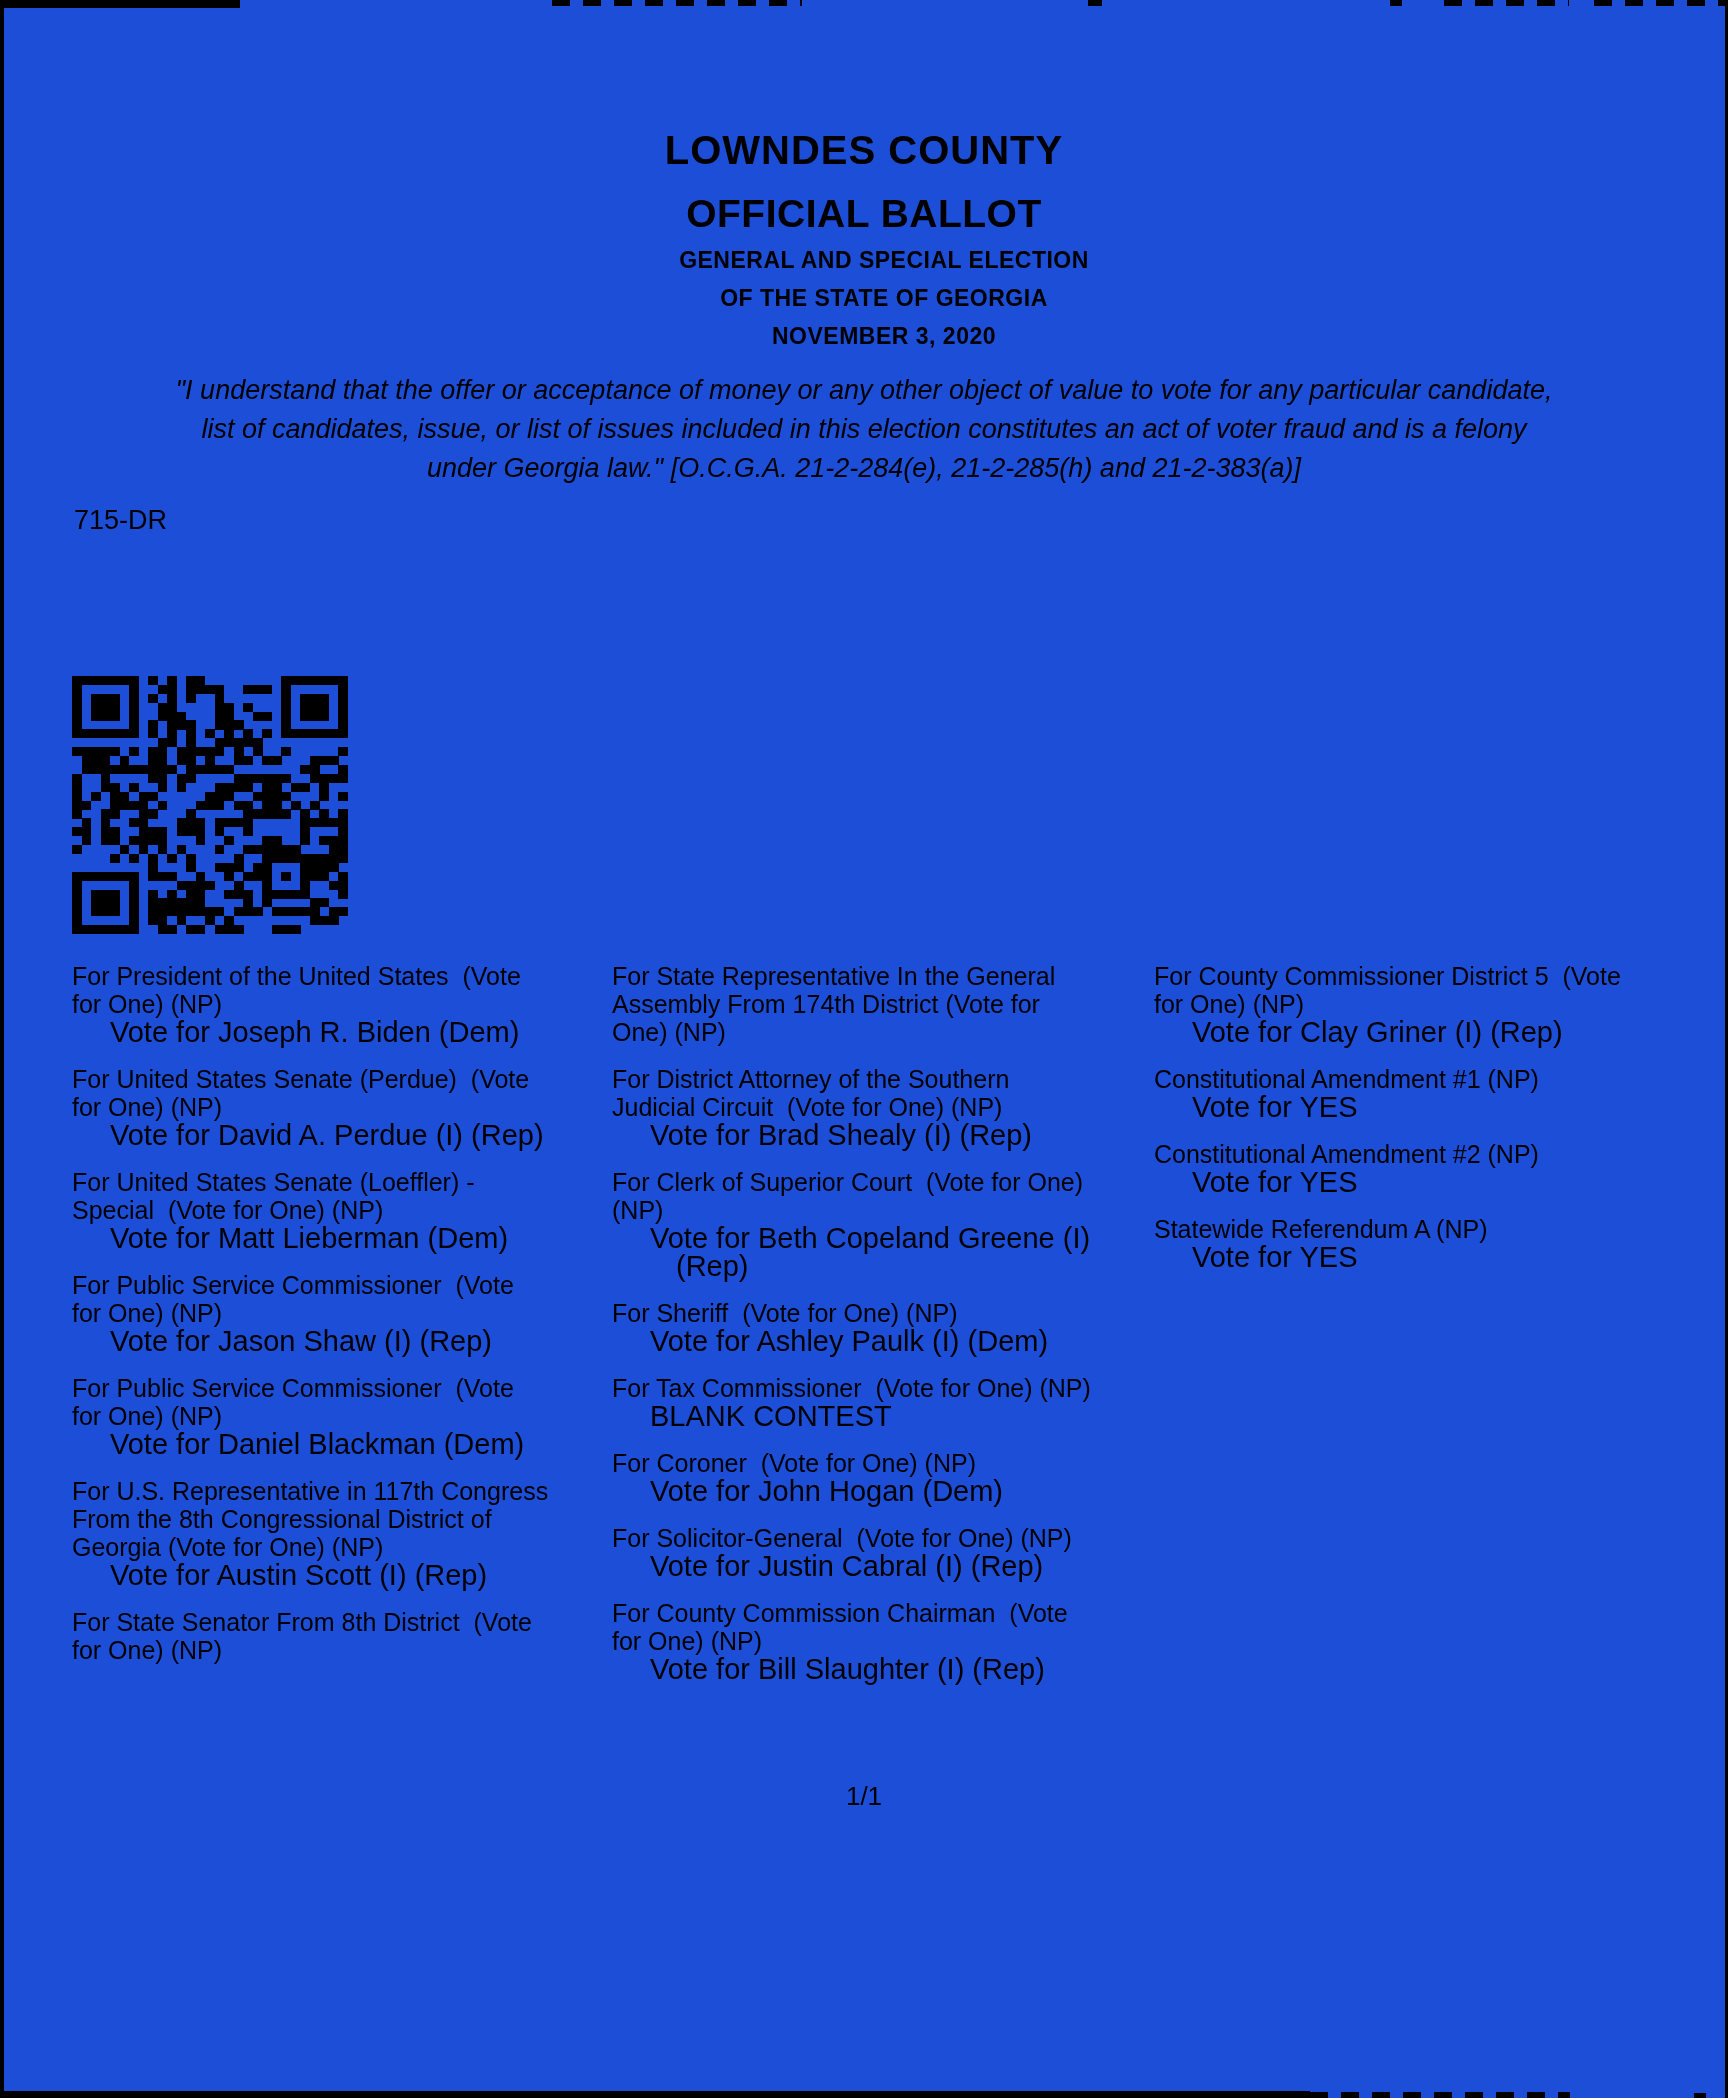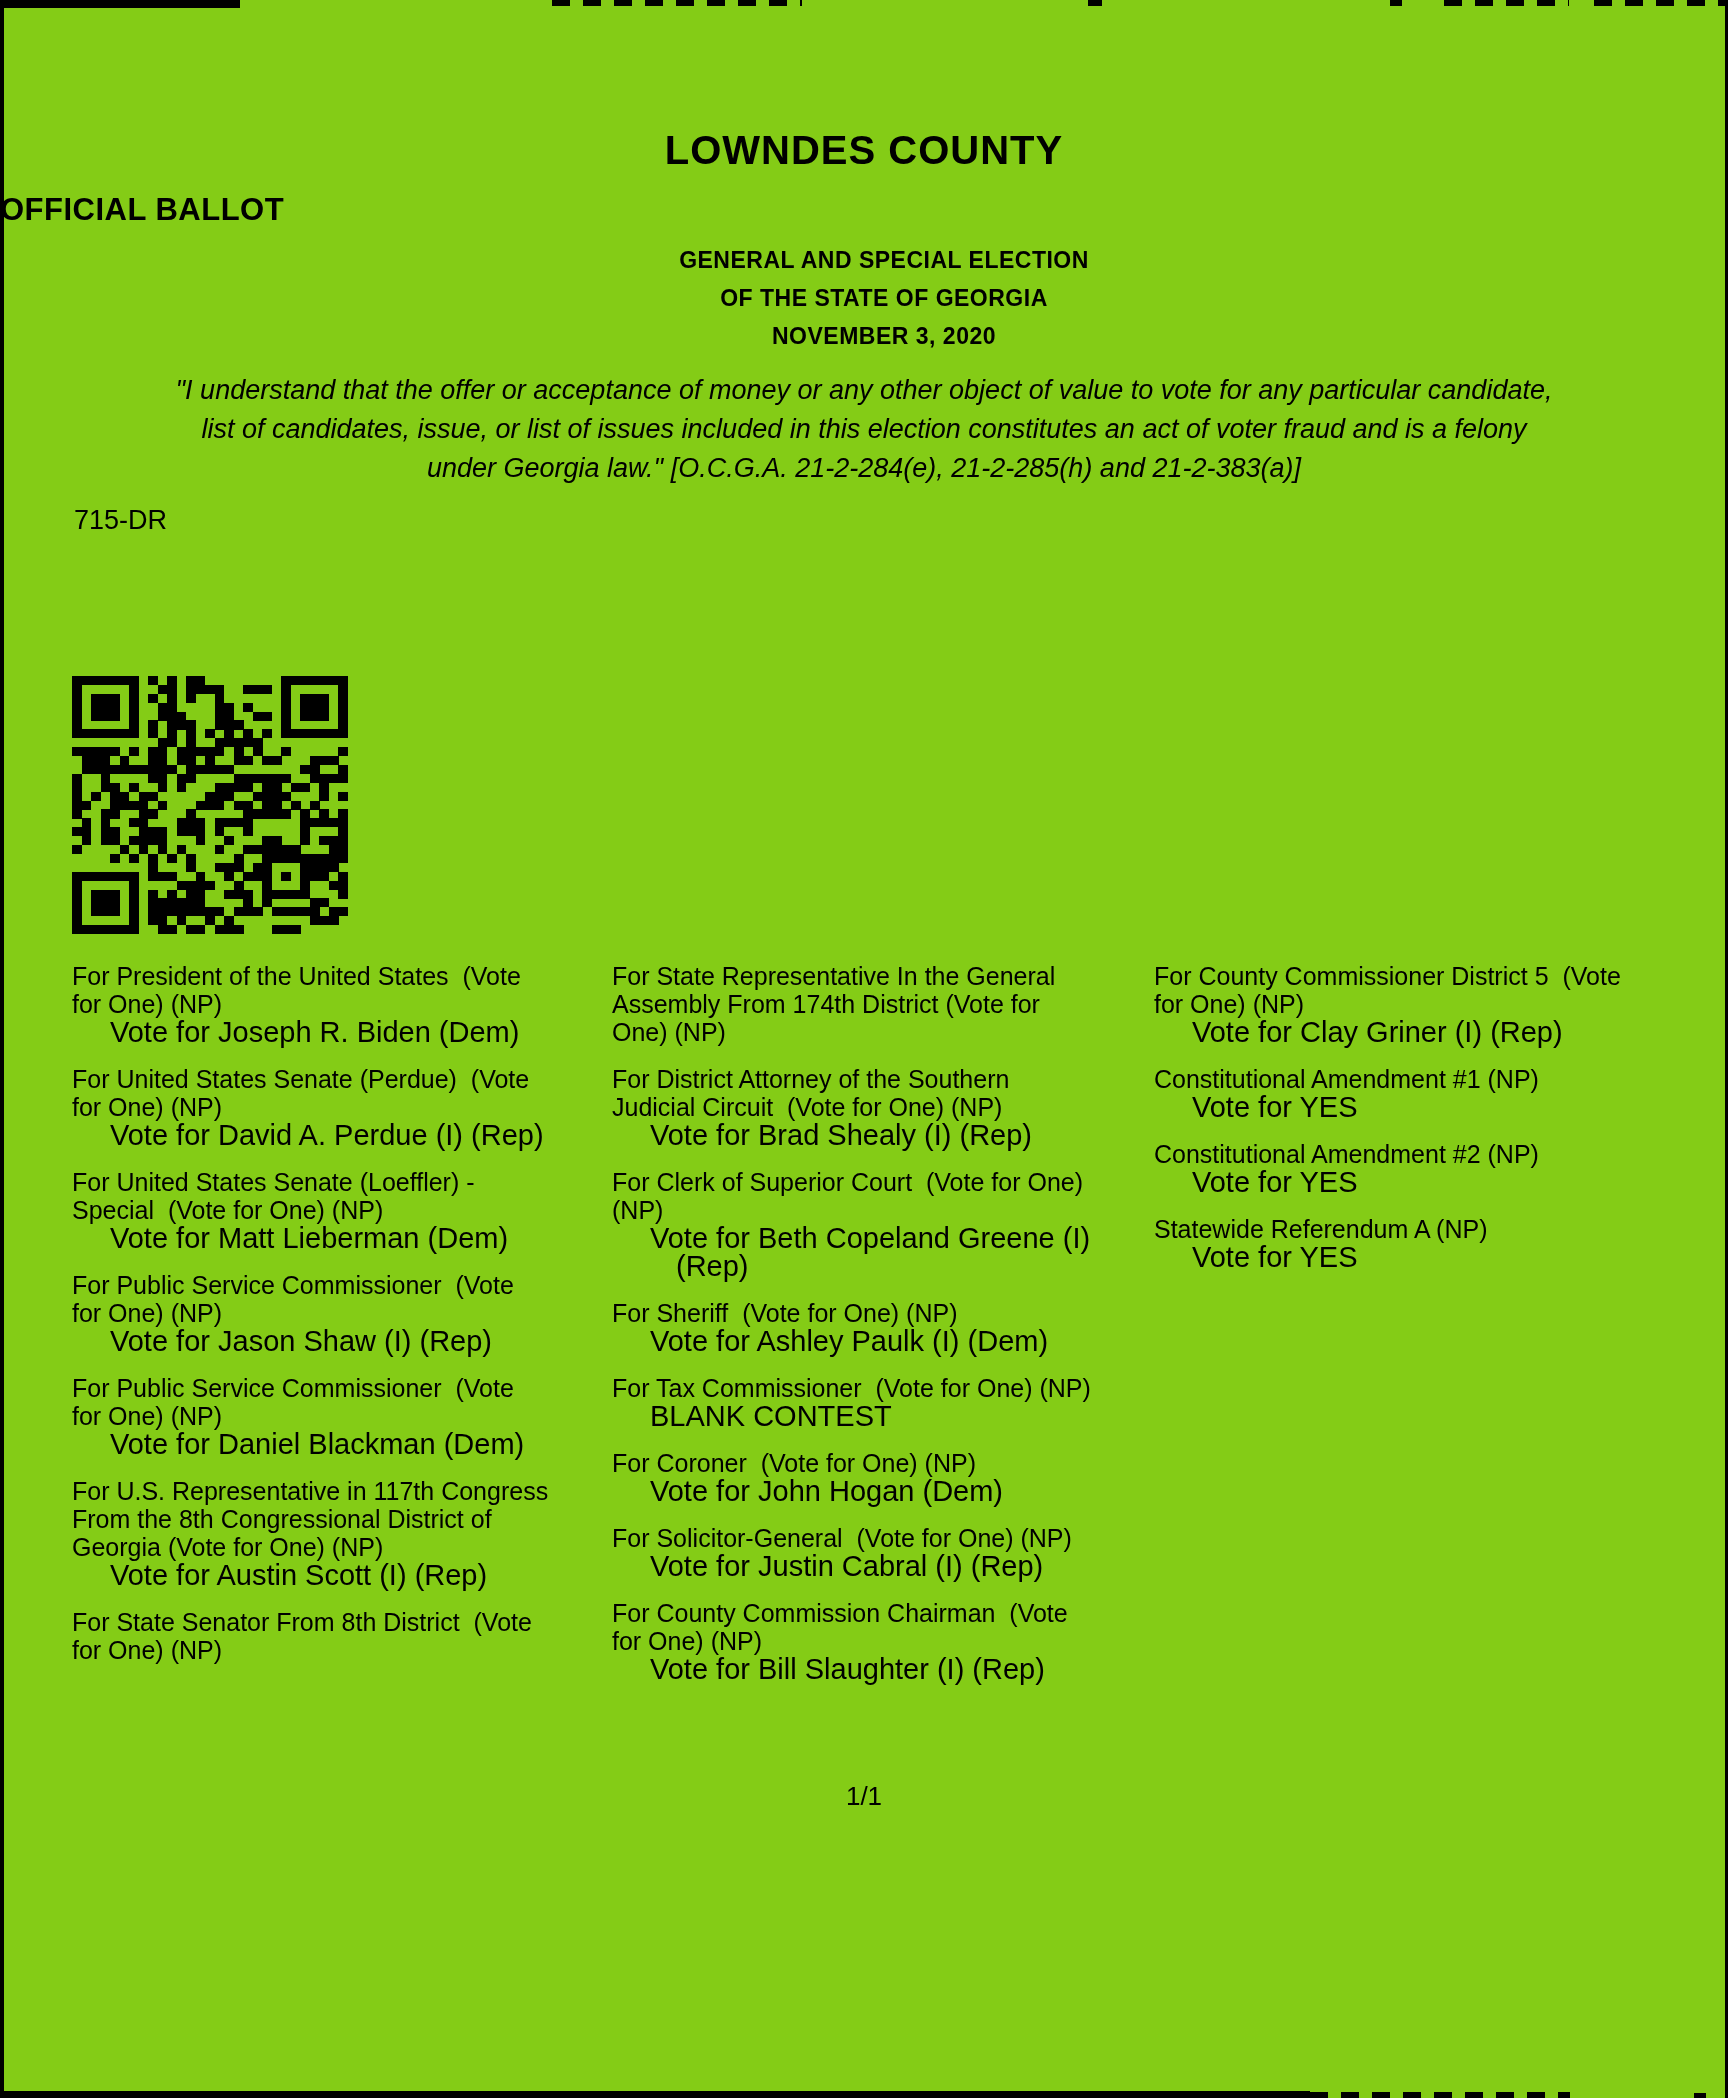--- a/index.html
+++ b/index.html
@@ -1,38 +1,38 @@
 <!DOCTYPE html>
 <html><head>
 <meta charset="utf-8">
 <style>
   html,body{margin:0;padding:0;background:#ffffff;}
   .page{
     position:relative;
     width:1728px;
     height:2098px;
-    background:#84cc16;
+    background:#1d4ed8;
     color:#000;
     font-family:"Liberation Sans","DejaVu Sans",sans-serif;
     overflow:hidden;
   }
   
   .edge-left{position:absolute;left:0;top:0;bottom:0;width:4px;background:#000;}
   .edge-right{position:absolute;right:0;top:0;bottom:0;width:3px;background:#000;}
   .edge-top,.edge-bottom{position:absolute;left:0;width:100%;height:10px;}
   .edge-top{top:0;}
   .edge-bottom{bottom:0;}
   .seg{position:absolute;background:#000;height:6px;top:0;}
   .edge-bottom .seg{top:auto;bottom:0;}
   .dashes{background:repeating-linear-gradient(90deg,#000 0 18px,transparent 18px 31px);}
   
   .h-title{position:absolute;top:128px;left:0;width:100%;text-align:center;
            font-size:40px;font-weight:bold;letter-spacing:1px;}
-  .h-sub{position:absolute;top:192px;left:0;width:100%;
-         font-size:31px;font-weight:bold;letter-spacing:.5px;}
+  .h-sub{position:absolute;top:192px;left:0;width:100%;text-align:center;
+         font-size:39px;font-weight:bold;letter-spacing:.5px;}
   .h-election{position:absolute;top:241px;left:0;width:100%;text-align:center;
               font-size:23px;font-weight:bold;line-height:38px;letter-spacing:.5px;margin-left:20px;}
   
   .disclaimer{position:absolute;top:371px;left:59px;width:1610px;text-align:center;
               font-size:27px;font-style:italic;line-height:39px;}
   
   .code{position:absolute;left:74px;top:505px;font-size:27px;}
   
   .qr{position:absolute;left:72px;top:676px;width:276px;height:258px;}
   

